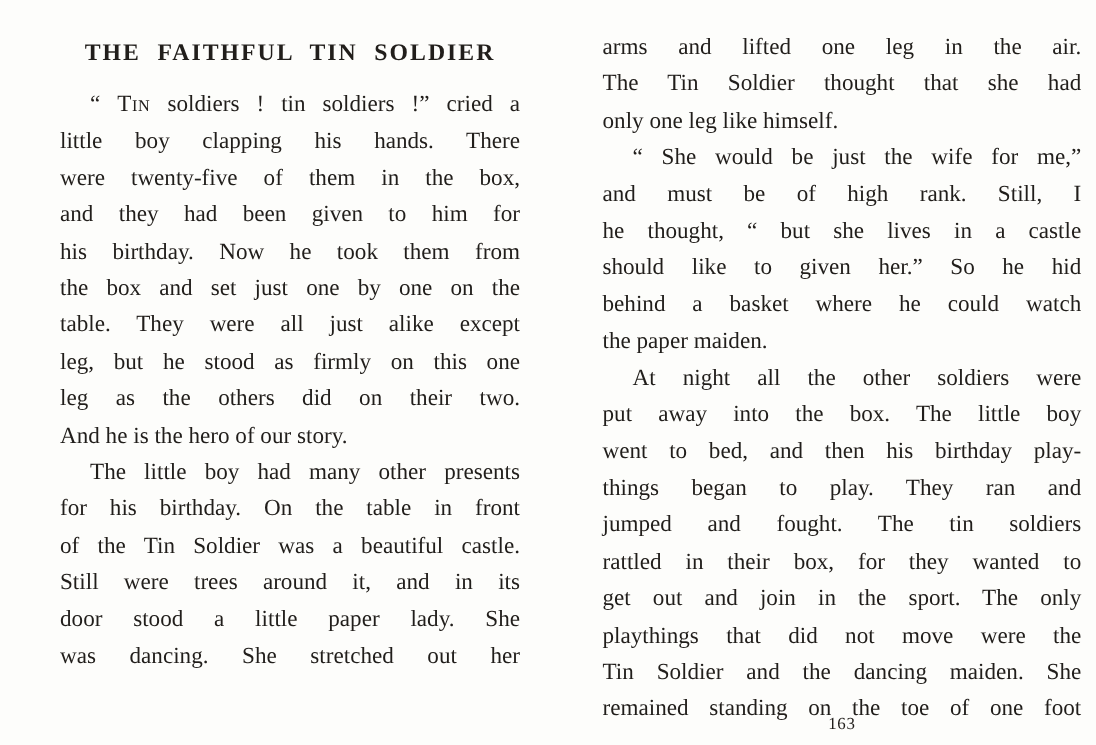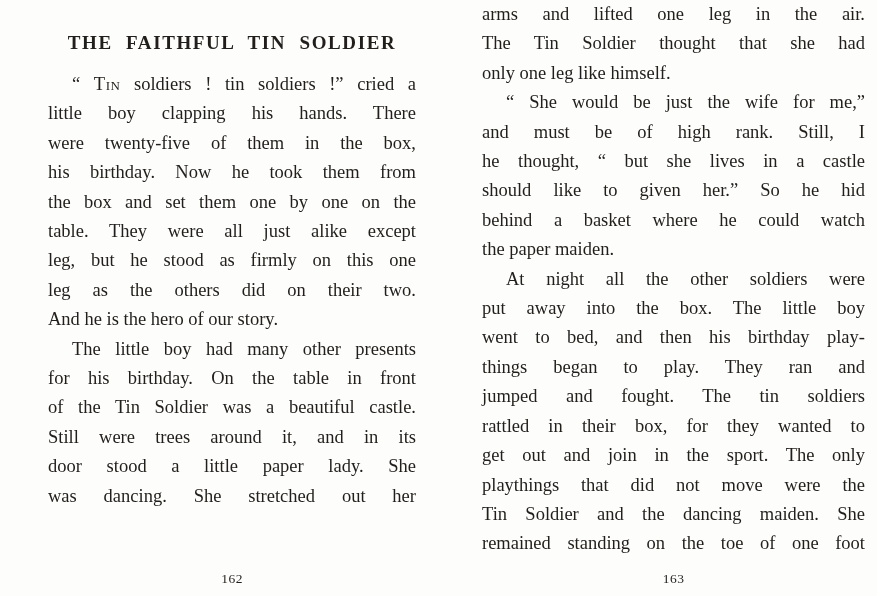--- a/index.html
+++ b/index.html
@@ -33,21 +33,21 @@
     letter-spacing: 1.6px;
     word-spacing: 7px;
     white-space: nowrap;
   }
 
   .text {
     font-size: 18.5px;
     line-height: 29.4px;
   }
   .page.left  .text { margin-top: 12px; }
-  .page.right .text { margin-top: 0; }
+  .page.right .text { margin-top: 24px; }
 
   .line {
     text-align: justify;
     text-align-last: justify;
   }
   .line.end  { text-align-last: left; }
   .line.indent { text-indent: 24px; }
 
   .sc {
     font-variant: small-caps;
@@ -68,34 +68,34 @@
 <body>
 
 <div class="spread">
 
   <div class="page left">
     <h1 class="chapter-title">THE FAITHFUL TIN SOLDIER</h1>
     <div class="text">
         <div class="line indent">“ <span class="sc">Tin</span> soldiers ! tin soldiers !” cried a</div>
         <div class="line">little boy clapping his hands. There</div>
         <div class="line">were twenty-five of them in the box,</div>
+        <div class="line">and they had been given to him for</div>
         <div class="line">his birthday. Now he took them from</div>
-        <div class="line">the box and set them one by one on the</div>
+        <div class="line">the box and set just one by one on the</div>
         <div class="line">table. They were all just alike except</div>
         <div class="line">leg, but he stood as firmly on this one</div>
         <div class="line">leg as the others did on their two.</div>
         <div class="line end">And he is the hero of our story.</div>
         <div class="line indent">The little boy had many other presents</div>
         <div class="line">for his birthday. On the table in front</div>
         <div class="line">of the Tin Soldier was a beautiful castle.</div>
         <div class="line">Still were trees around it, and in its</div>
         <div class="line">door stood a little paper lady. She</div>
         <div class="line">was dancing. She stretched out her</div>
       </div>
-    <div class="pageno">162</div>
   </div>
 
   <div class="page right">
     <div class="text">
         <div class="line">arms and lifted one leg in the air.</div>
         <div class="line">The Tin Soldier thought that she had</div>
         <div class="line end">only one leg like himself.</div>
         <div class="line indent">“ She would be just the wife for me,”</div>
         <div class="line">and must be of high rank. Still, I</div>
         <div class="line">he thought, “ but she lives in a castle</div>

